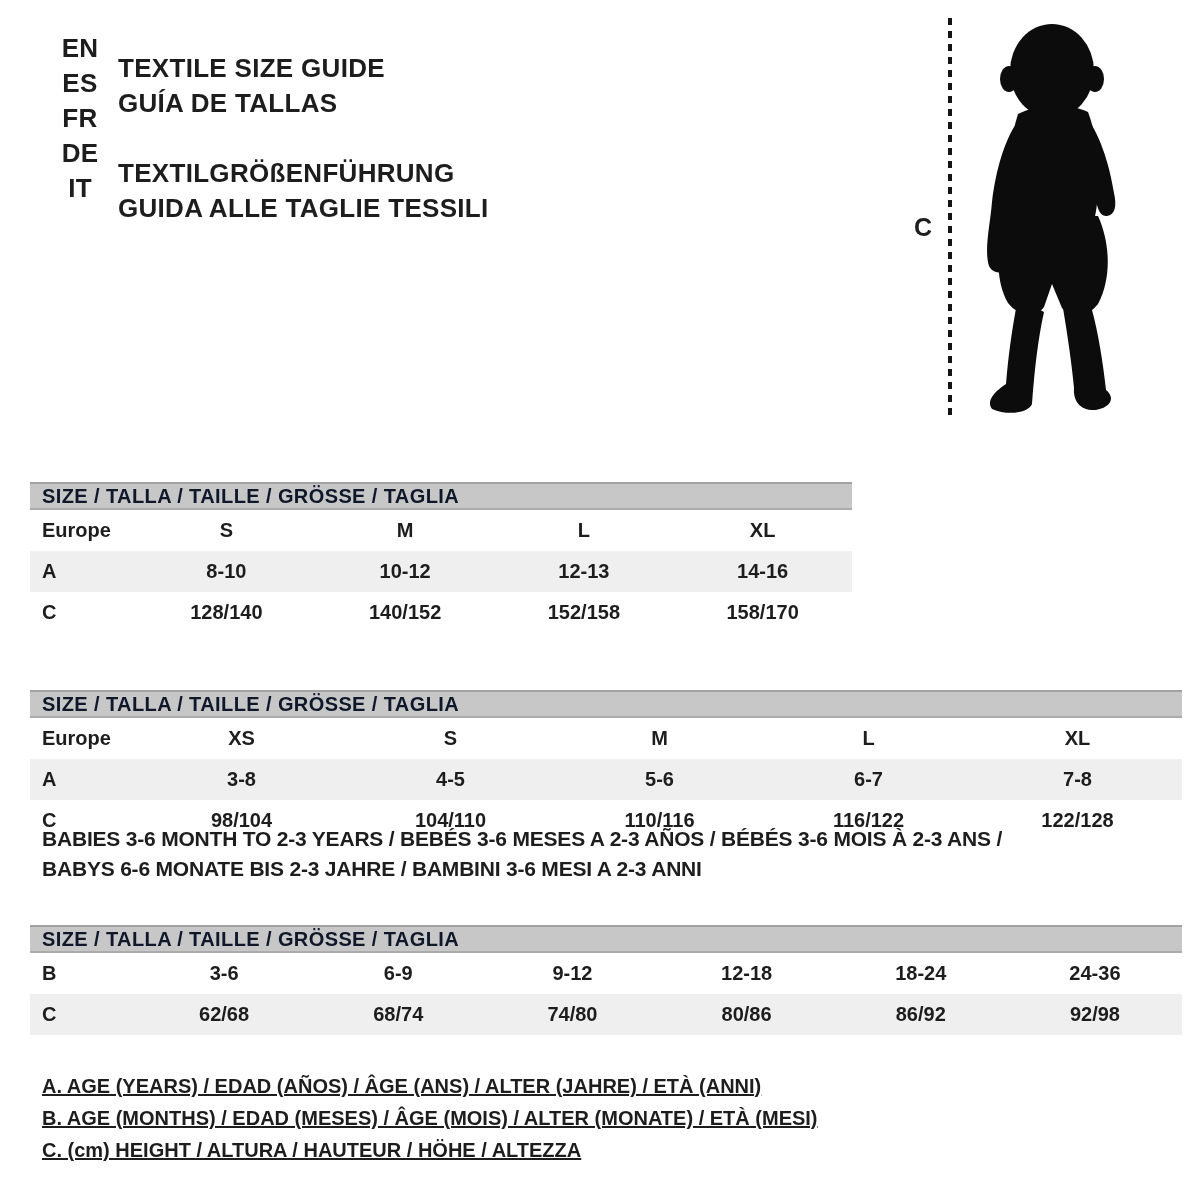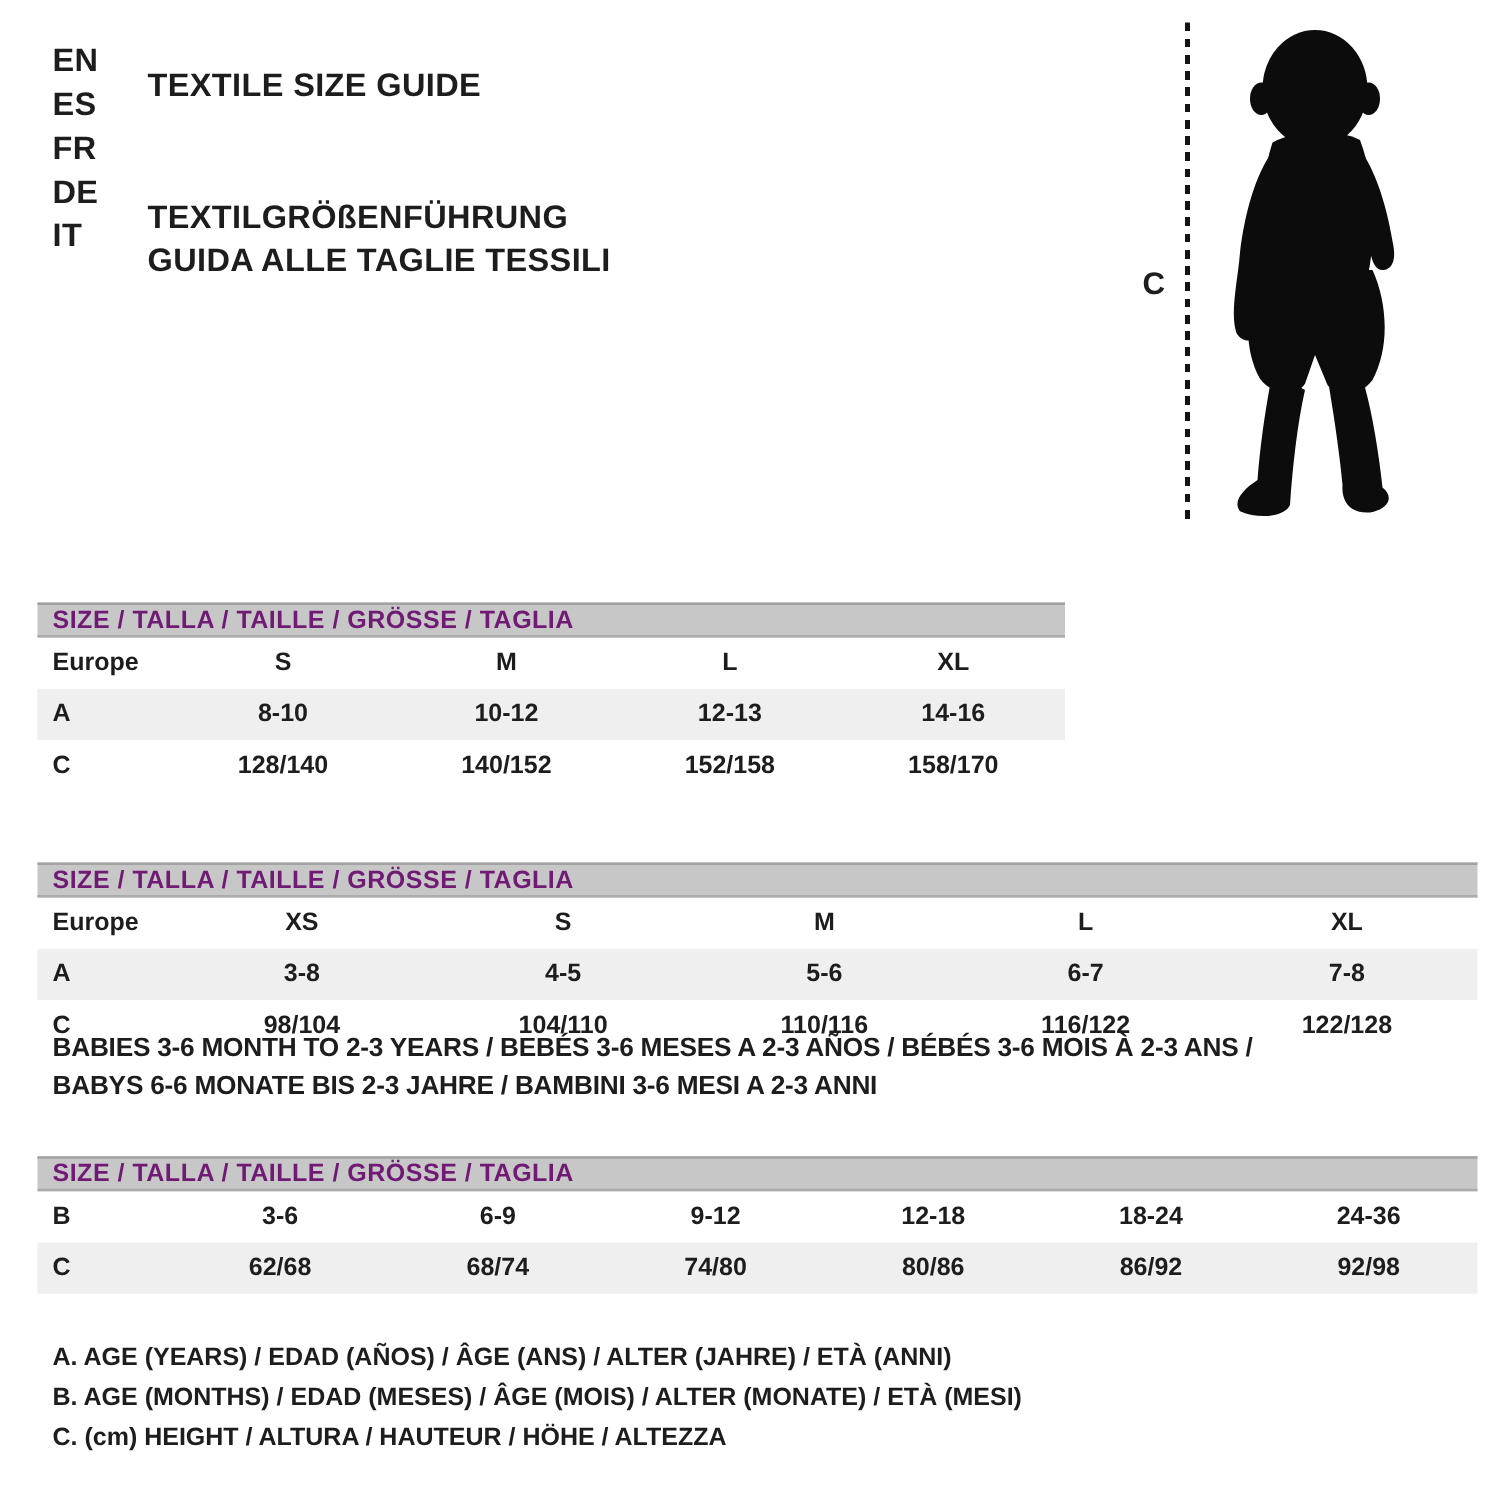--- a/index.html
+++ b/index.html
@@ -3,21 +3,21 @@
 <meta charset="utf-8">
 <style>
   html,body{margin:0;padding:0;background:#fff;}
   .page{
     position:relative;width:1200px;height:1200px;background:#ffffff;
     font-family:"Liberation Sans",sans-serif;font-weight:700;color:#1d1d1d;
     overflow:hidden;
   }
   
   .langs{position:absolute;left:42px;top:31px;}
-  .lang-row{display:flex;height:35px;align-items:center;}
+  .lang-row{display:flex;height:35px;align-items:center;text-align:center;}
   .lang-code{width:76px;font-size:26px;letter-spacing:.3px;}
   .lang-title{font-size:26px;letter-spacing:.3px;white-space:nowrap;margin-top:40px;}
 
   
   .dash-line{
     position:absolute;left:948px;top:18px;width:4px;height:400px;
     background:repeating-linear-gradient(to bottom,#141414 0 7px,transparent 7px 13px);
   }
   .figure-label{position:absolute;left:914px;top:213px;font-size:25px;}
   .toddler{position:absolute;left:966px;top:16px;width:172px;height:404px;}
@@ -30,44 +30,45 @@
   .sub{font-size:13px;vertical-align:-4px;letter-spacing:0;}
 
   
   .tbl{position:absolute;left:30px;}
   #t1{top:482px;width:822px;}
   #t2{top:690px;width:1152px;}
   #t3{top:925px;width:1152px;}
   .size-bar{
     height:24px;background:#c7c7c7;
     border-top:2px solid #a2a2a2;border-bottom:2px solid #ababab;
-    font-size:20px;line-height:24px;padding-left:12px;color:#701a75;
+    font-size:20px;line-height:24px;padding-left:12px;color:#0f172a;
     letter-spacing:.4px;box-sizing:content-box;
   }
   .trow{display:flex;height:41px;align-items:center;font-size:20px;}
   .trow.shaded{background:#efefef;}
   .cell{flex:1;text-align:center;white-space:nowrap;}
   .cell.rlabel{flex:0 0 95px;text-align:left;padding-left:12px;}
 
   
   .legend{position:absolute;left:42px;top:1070px;font-size:20px;line-height:32px;}
-  .legend div{white-space:nowrap;}
+  .legend div{white-space:nowrap;text-decoration:underline;}
 </style>
 </head>
 <body>
 
 <div class="page">
 
   <div class="langs">
     <div class="lang-row">
       <span class="lang-code">EN</span>
       <span class="lang-title">TEXTILE SIZE GUIDE</span>
     </div>
     <div class="lang-row">
       <span class="lang-code">ES</span>
+      <span class="lang-title">GUÍA DE TALLAS</span>
     </div>
     <div class="lang-row">
       <span class="lang-code">FR</span>
     </div>
     <div class="lang-row">
       <span class="lang-code">DE</span>
       <span class="lang-title">TEXTILGRÖßENFÜHRUNG</span>
     </div>
     <div class="lang-row">
       <span class="lang-code">IT</span>

